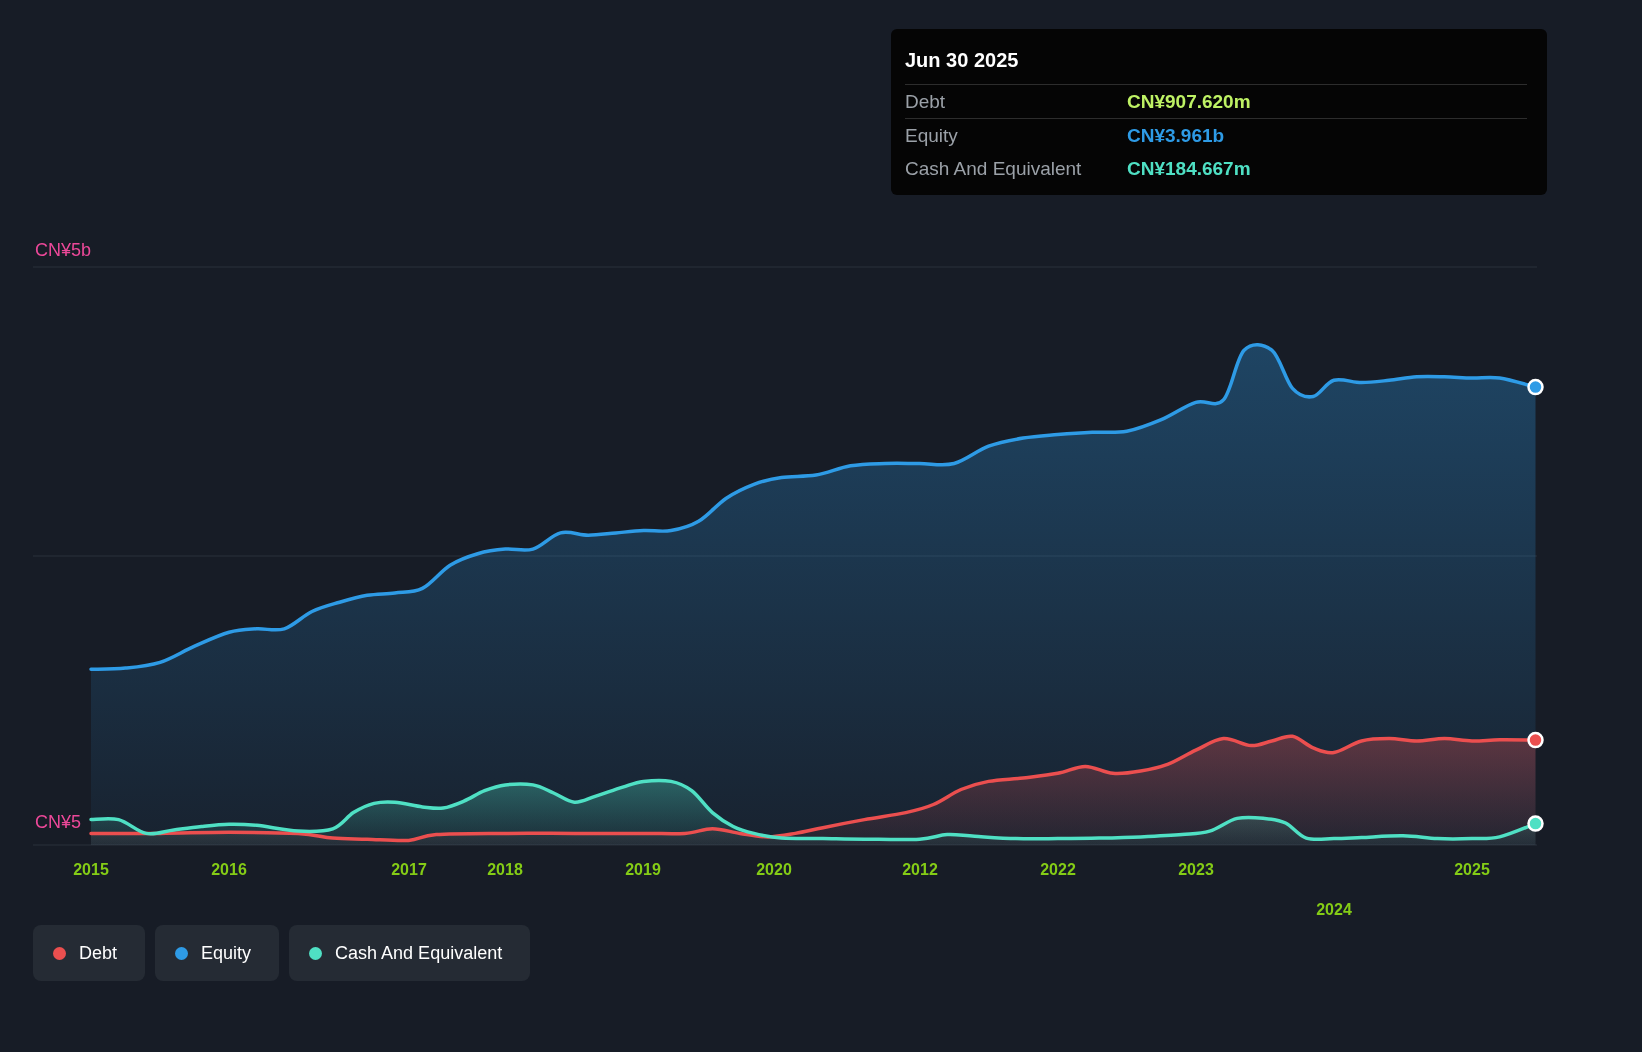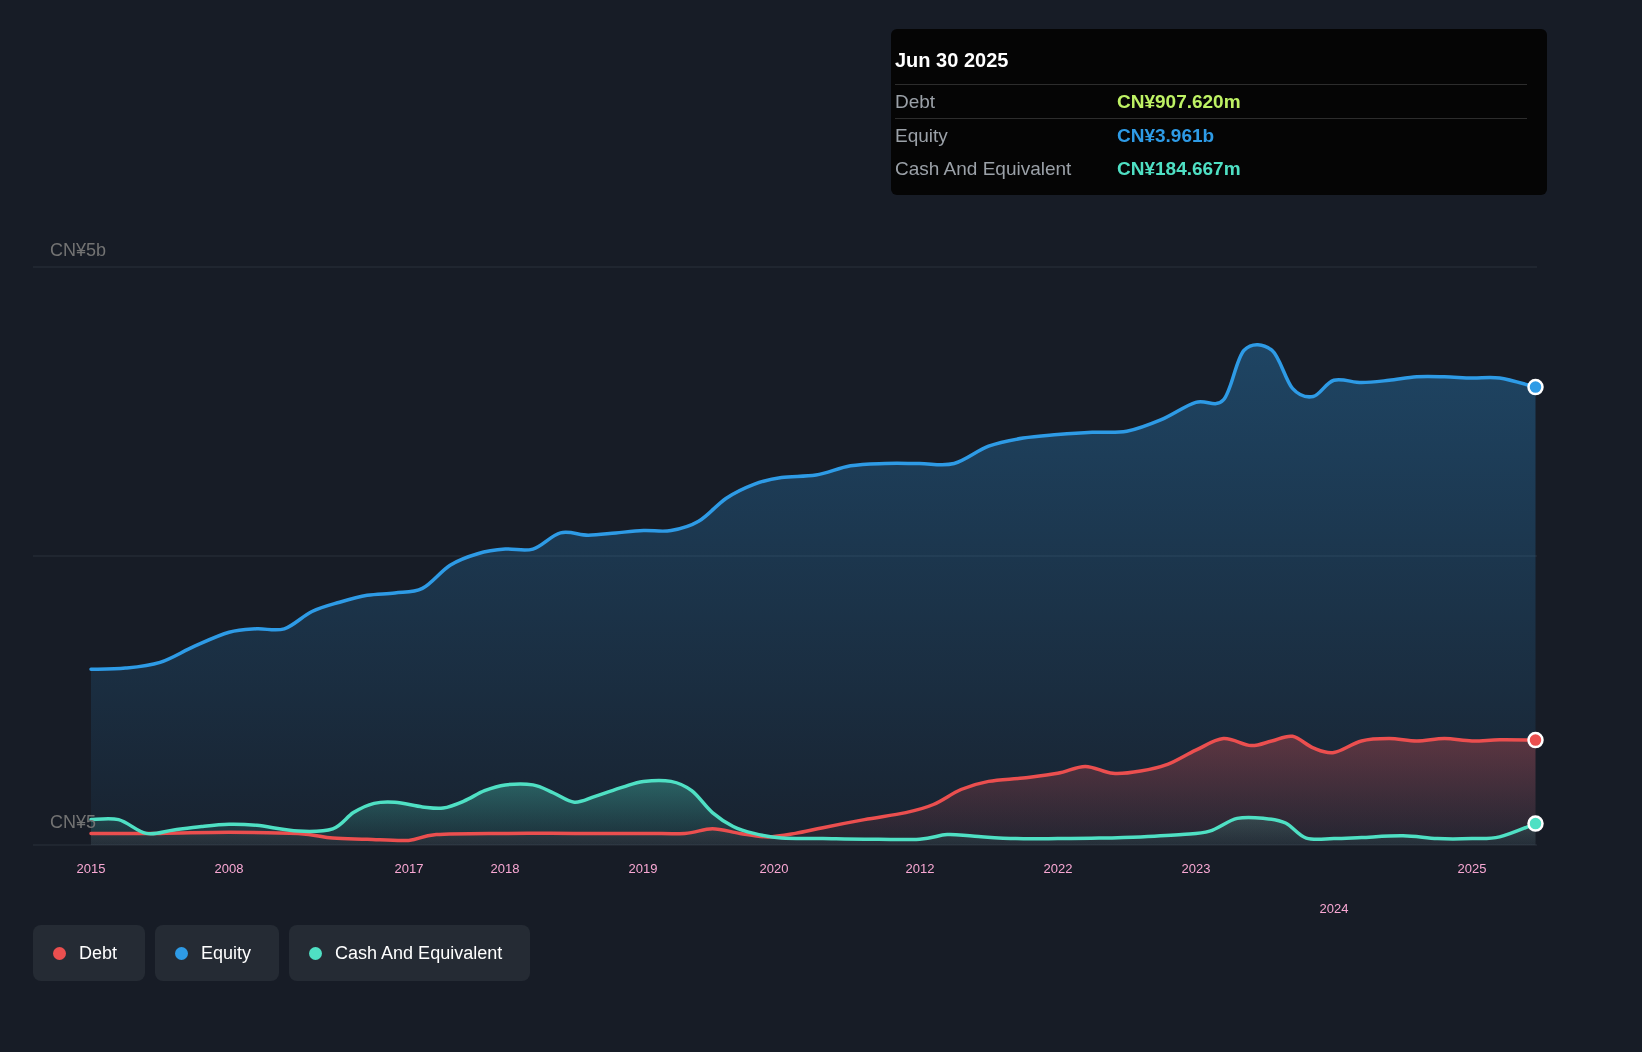--- a/index.html
+++ b/index.html
@@ -2,28 +2,28 @@
 <html><head>
 <meta charset="utf-8">
 <style>
   html,body{margin:0;padding:0;}
   body{
     width:1642px;height:1052px;position:relative;overflow:hidden;
     background:#171c26;color:#fff;
     font-family:"Liberation Sans", sans-serif;
   }
   #plot-svg{position:absolute;left:0;top:0;}
-  .y-label{position:absolute;left:50px;font-size:18px;color:#737373;}
+  .y-label{position:absolute;left:35px;font-size:18px;color:#ec4899;}
   #y-label-top{top:240px;}
   #y-label-zero{top:812px;}
-  .x-tick{position:absolute;top:861px;transform:translateX(-50%);font-size:13px;color:#f9a8d4;}
+  .x-tick{position:absolute;top:861px;transform:translateX(-50%);font-size:16px;color:#84cc16;font-weight:bold;}
   
   .tooltip{
     position:absolute;left:891px;top:29px;width:656px;box-sizing:border-box;
-    background:#050505;border-radius:6px;padding:12px 20px 10px 4px;
+    background:#050505;border-radius:6px;padding:12px 20px 10px 14px;
   }
   .tt-title{font-size:20px;font-weight:bold;color:#fff;padding:8px 0 12px;border-bottom:1px solid #2d2d2d;}
   .tt-row{display:flex;align-items:center;min-height:33px;font-size:19px;}
   .tt-row.divided{border-bottom:1px solid #2d2d2d;}
   .tt-label{width:222px;color:#9ba1a8;}
   .tt-value{font-weight:bold;}
   .tt-ratio-text{color:#9ba1a8;font-weight:normal;margin-left:8px;}
   
   .legend{position:absolute;left:33px;top:925px;display:flex;gap:10px;}
   .chip{
@@ -63,21 +63,21 @@
     <circle cx="1535.5" cy="387.1" r="7" fill="#2e9be6" stroke="#ffffff" stroke-width="2.5"></circle>
     <circle cx="1535.5" cy="740.1" r="7" fill="#eb4f4f" stroke="#ffffff" stroke-width="2.5"></circle>
     <circle cx="1535.5" cy="823.6" r="7" fill="#4fe0c4" stroke="#ffffff" stroke-width="2.5"></circle>
   </svg>
 
 <div class="y-label" id="y-label-top">CN¥5b</div>
 <div class="y-label" id="y-label-zero">CN¥5</div>
 
 <div id="x-axis">
     <span class="x-tick" style="left: 91px;">2015</span>
-    <span class="x-tick" style="left: 229px;">2008</span>
+    <span class="x-tick" style="left: 229px;">2016</span>
     <span class="x-tick" style="left: 376px; margin-left: 33px;">2017</span>
     <span class="x-tick" style="left: 505px;">2018</span>
     <span class="x-tick" style="left: 643px;">2019</span>
     <span class="x-tick" style="left: 774px;">2020</span>
     <span class="x-tick" style="left: 920px;">2012</span>
     <span class="x-tick" style="left: 1058px;">2022</span>
     <span class="x-tick" style="left: 1196px;">2023</span>
     <span class="x-tick" style="left: 1334px; margin-top: 40px;">2024</span>
     <span class="x-tick" style="left: 1472px;">2025</span>
   </div>

